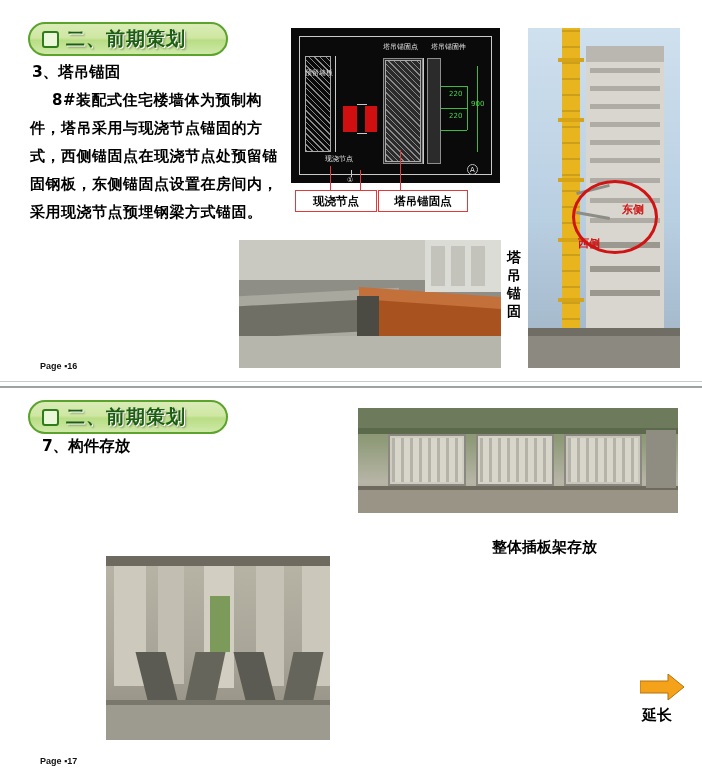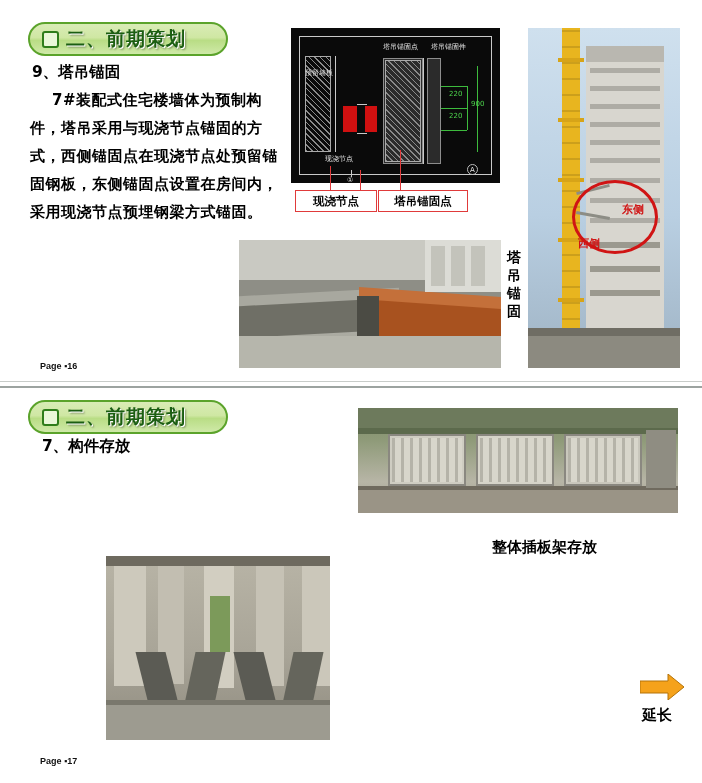--- a/index.html
+++ b/index.html
@@ -176,23 +176,23 @@
 </head>
 <body>
 
 <div class="slide" id="slide1">
 
   <div class="banner" style="left:28px; top:22px;">
     <span class="bullet"></span>
     <span class="btext">二、前期策划</span>
   </div>
 
-  <div class="heading" style="left:32px; top:62px;">9、塔吊锚固</div>
-
-  <div class="para" style="left:30px; top:86px; width:250px; text-indent:22px;">7#装配式住宅楼墙体为预制构件，塔吊采用与现浇节点锚固的方式，西侧锚固点在现浇节点处预留锚固钢板，东侧锚固点设置在房间内，采用现浇节点预埋钢梁方式锚固。</div>
+  <div class="heading" style="left:32px; top:62px;">3、塔吊锚固</div>
+
+  <div class="para" style="left:30px; top:86px; width:250px; text-indent:22px;">8#装配式住宅楼墙体为预制构件，塔吊采用与现浇节点锚固的方式，西侧锚固点在现浇节点处预留锚固钢板，东侧锚固点设置在房间内，采用现浇节点预埋钢梁方式锚固。</div>
 
   <div class="pagenum" style="left:40px; top:361px;">Page ▪16</div>
 
   <div class="cad">
 
     <div class="ln" style="left:8px; top:8px; width:193px; height:1px;"></div>
     <div class="ln" style="left:8px; top:8px; width:1px; height:139px;"></div>
     <div class="ln" style="left:200px; top:8px; width:1px; height:139px;"></div>
     <div class="ln" style="left:8px; top:146px; width:193px; height:1px;"></div>
 

